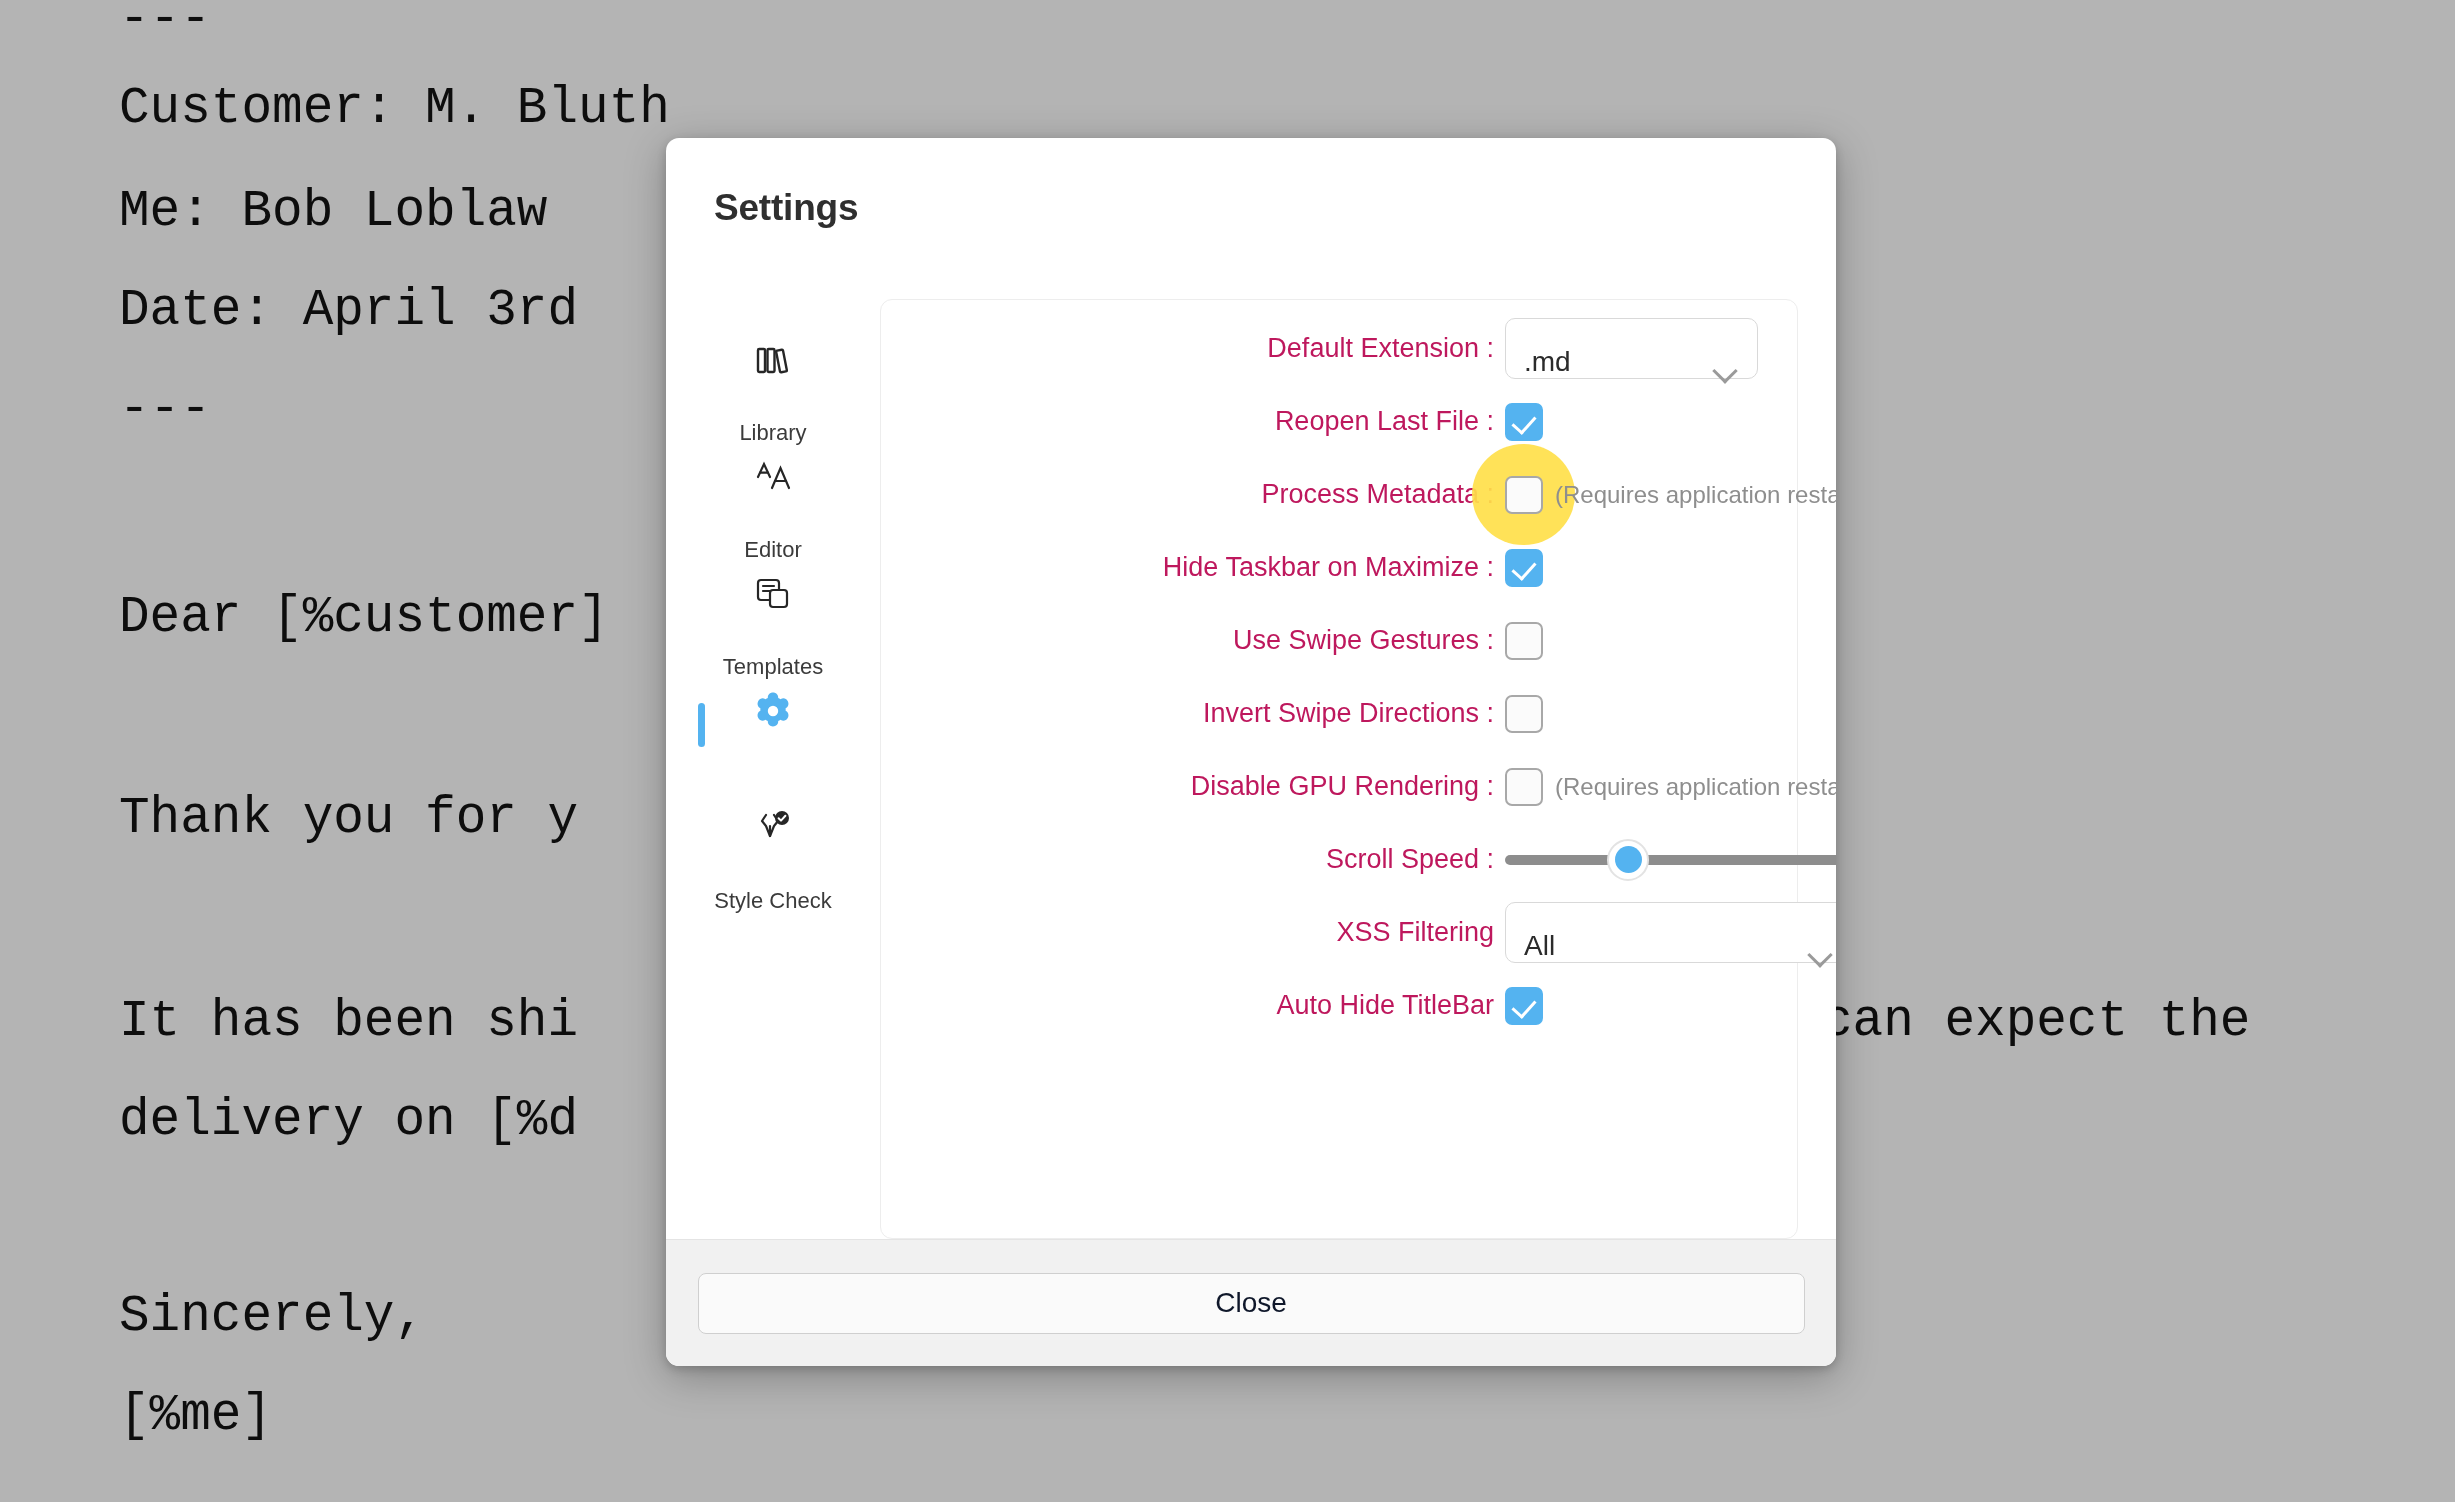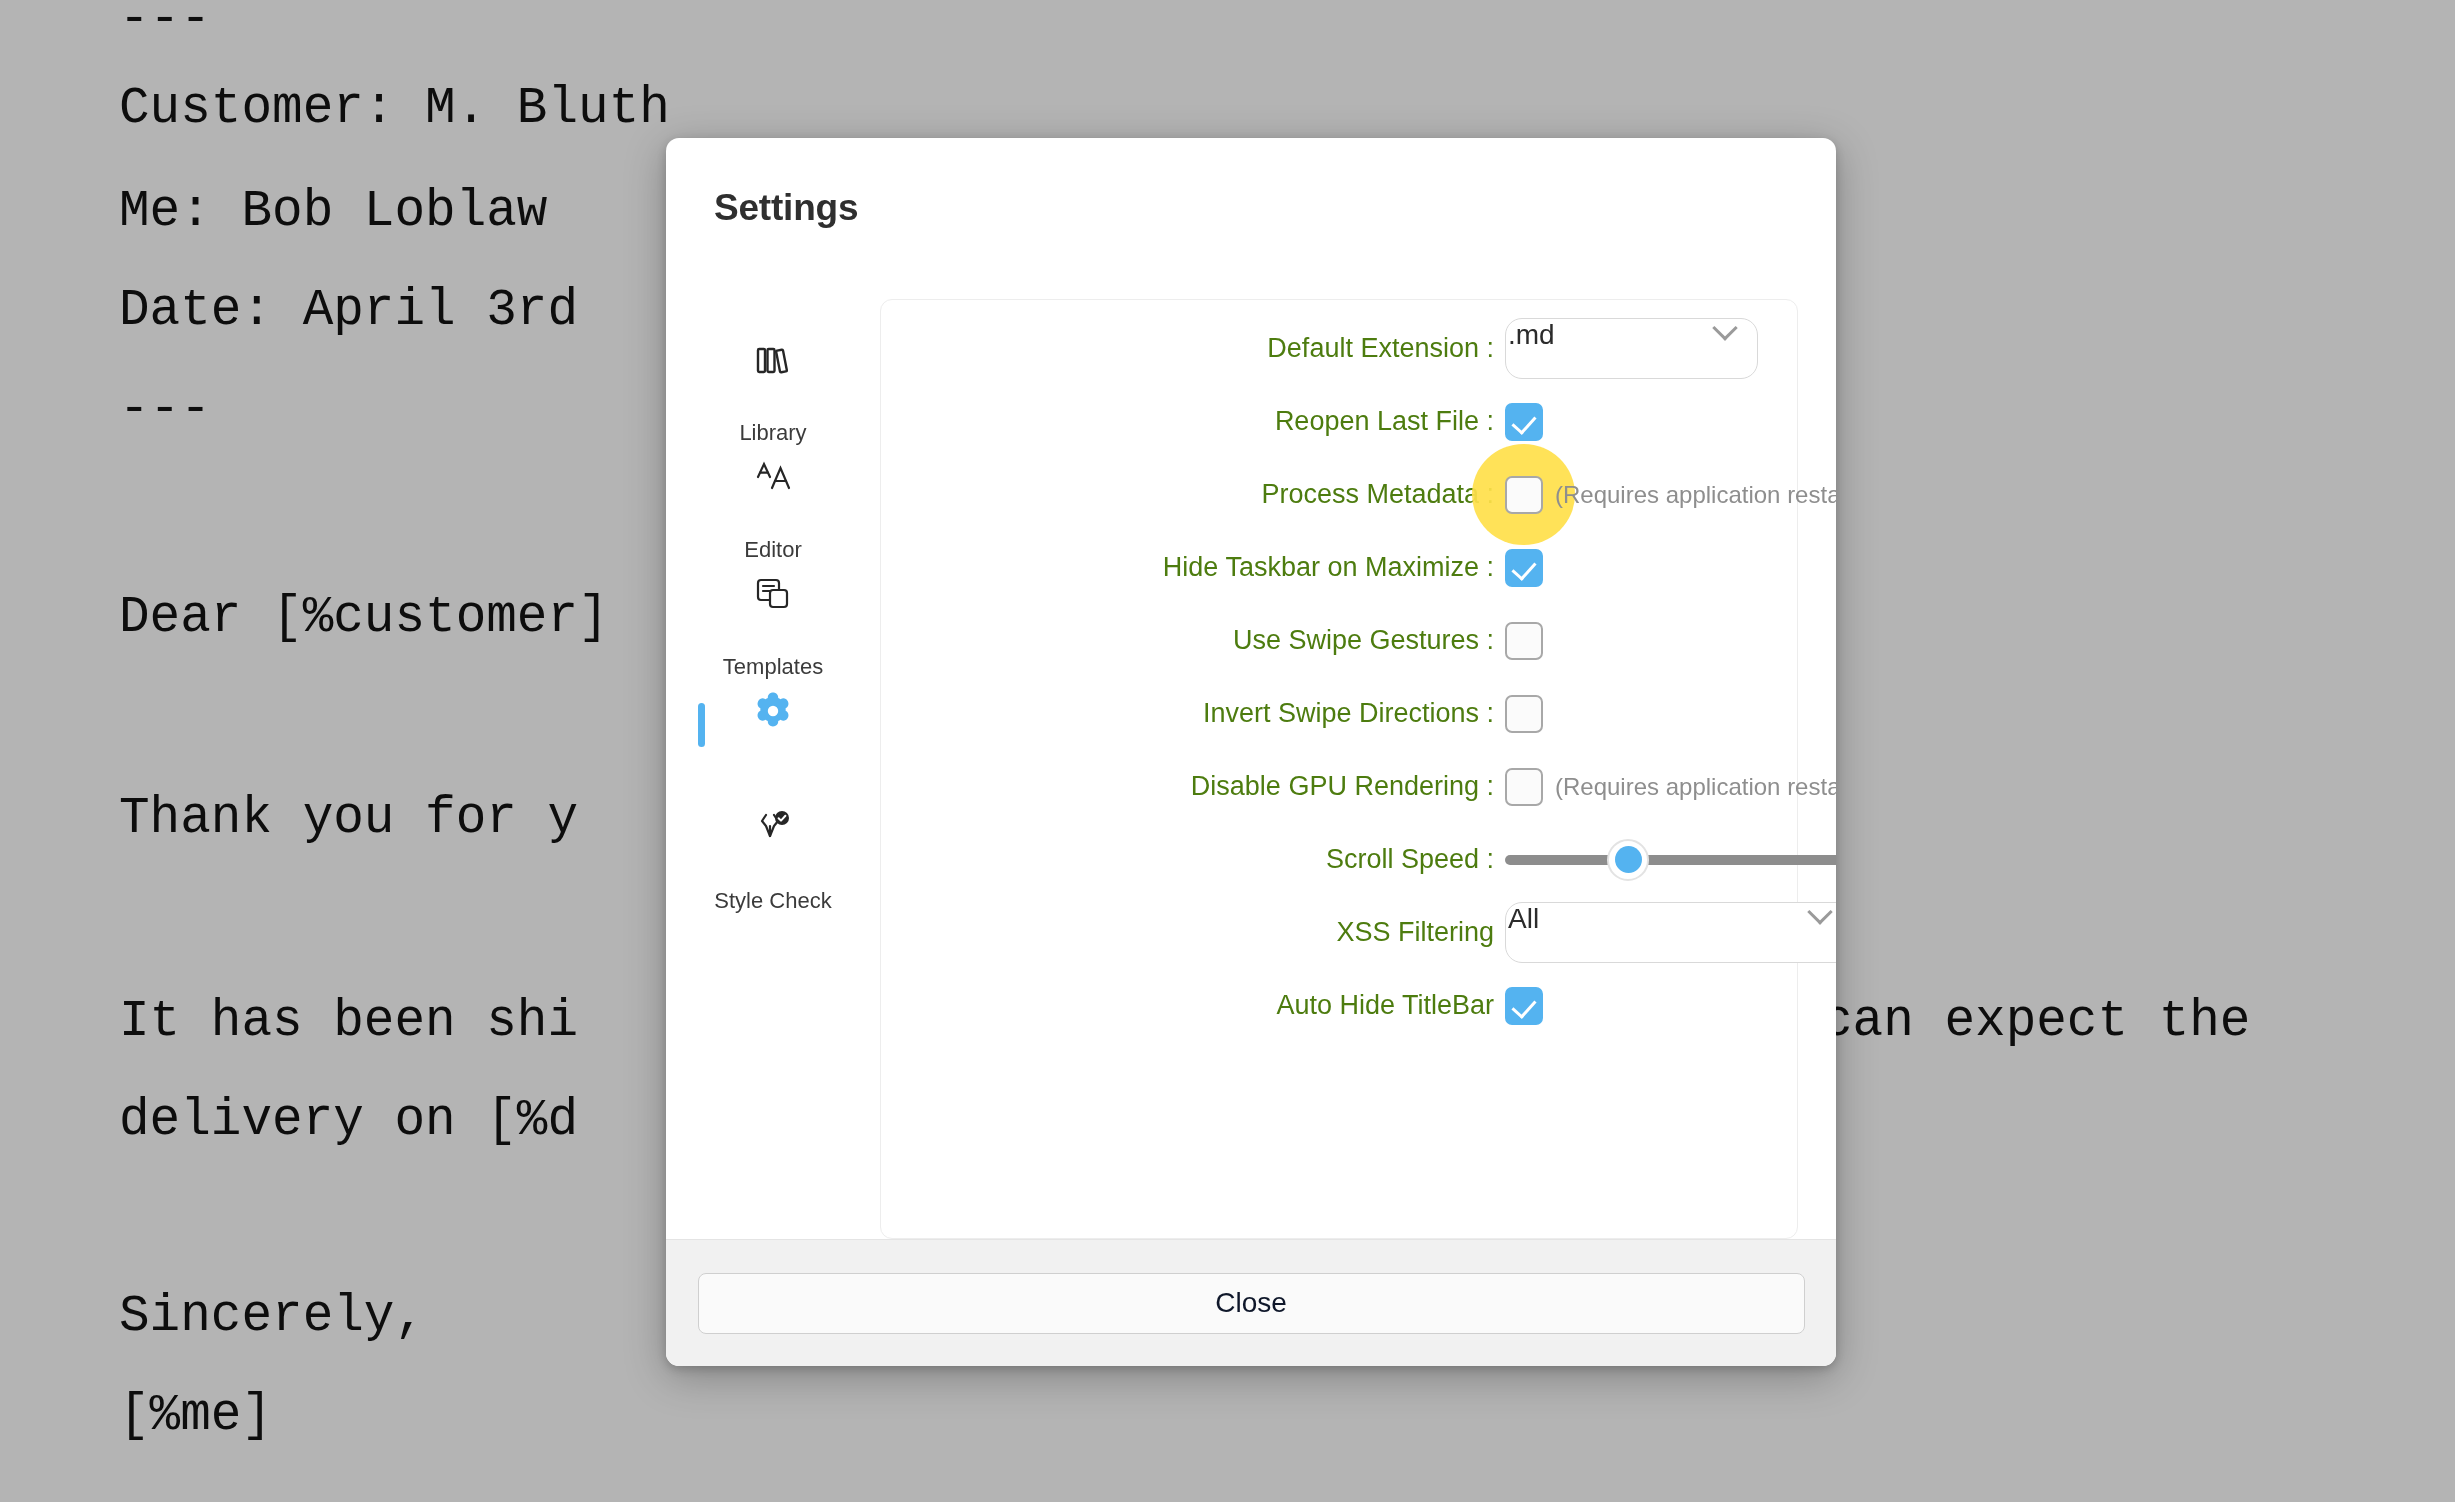--- a/index.html
+++ b/index.html
@@ -143,21 +143,21 @@
     height: 73px;
     position: relative;
   }
 
   .setting-label {
     width: 624px;
     flex: 0 0 624px;
     text-align: right;
     padding-right: 11px;
     font-size: 27px;
-    color: #4d7c0f;
+    color: #be185d;
     white-space: nowrap;
   }
 
   .setting-control {
     display: flex;
     align-items: center;
     position: relative;
   }
 
   
@@ -209,26 +209,26 @@
     margin-left: 12px;
     white-space: nowrap;
     position: relative;
     z-index: 1;
   }
 
   
   .dropdown {
     height: 61px;
     border: 1px solid #d9d9d9;
-    border-radius: 17px;
+    border-radius: 10px;
     background: #fff;
     display: flex;
-    align-items: flex-start;
+    align-items: flex-end;
     justify-content: space-between;
-    padding: 0 18px 0 2px;
+    padding: 0 18px 0 18px;
     cursor: pointer;
   }
   .dropdown.ext { width: 253px; }
   .dropdown.xss { width: 348px; }
 
   .dropdown-value {
     font-size: 28px;
     color: #2b2b2b;
   }
 

